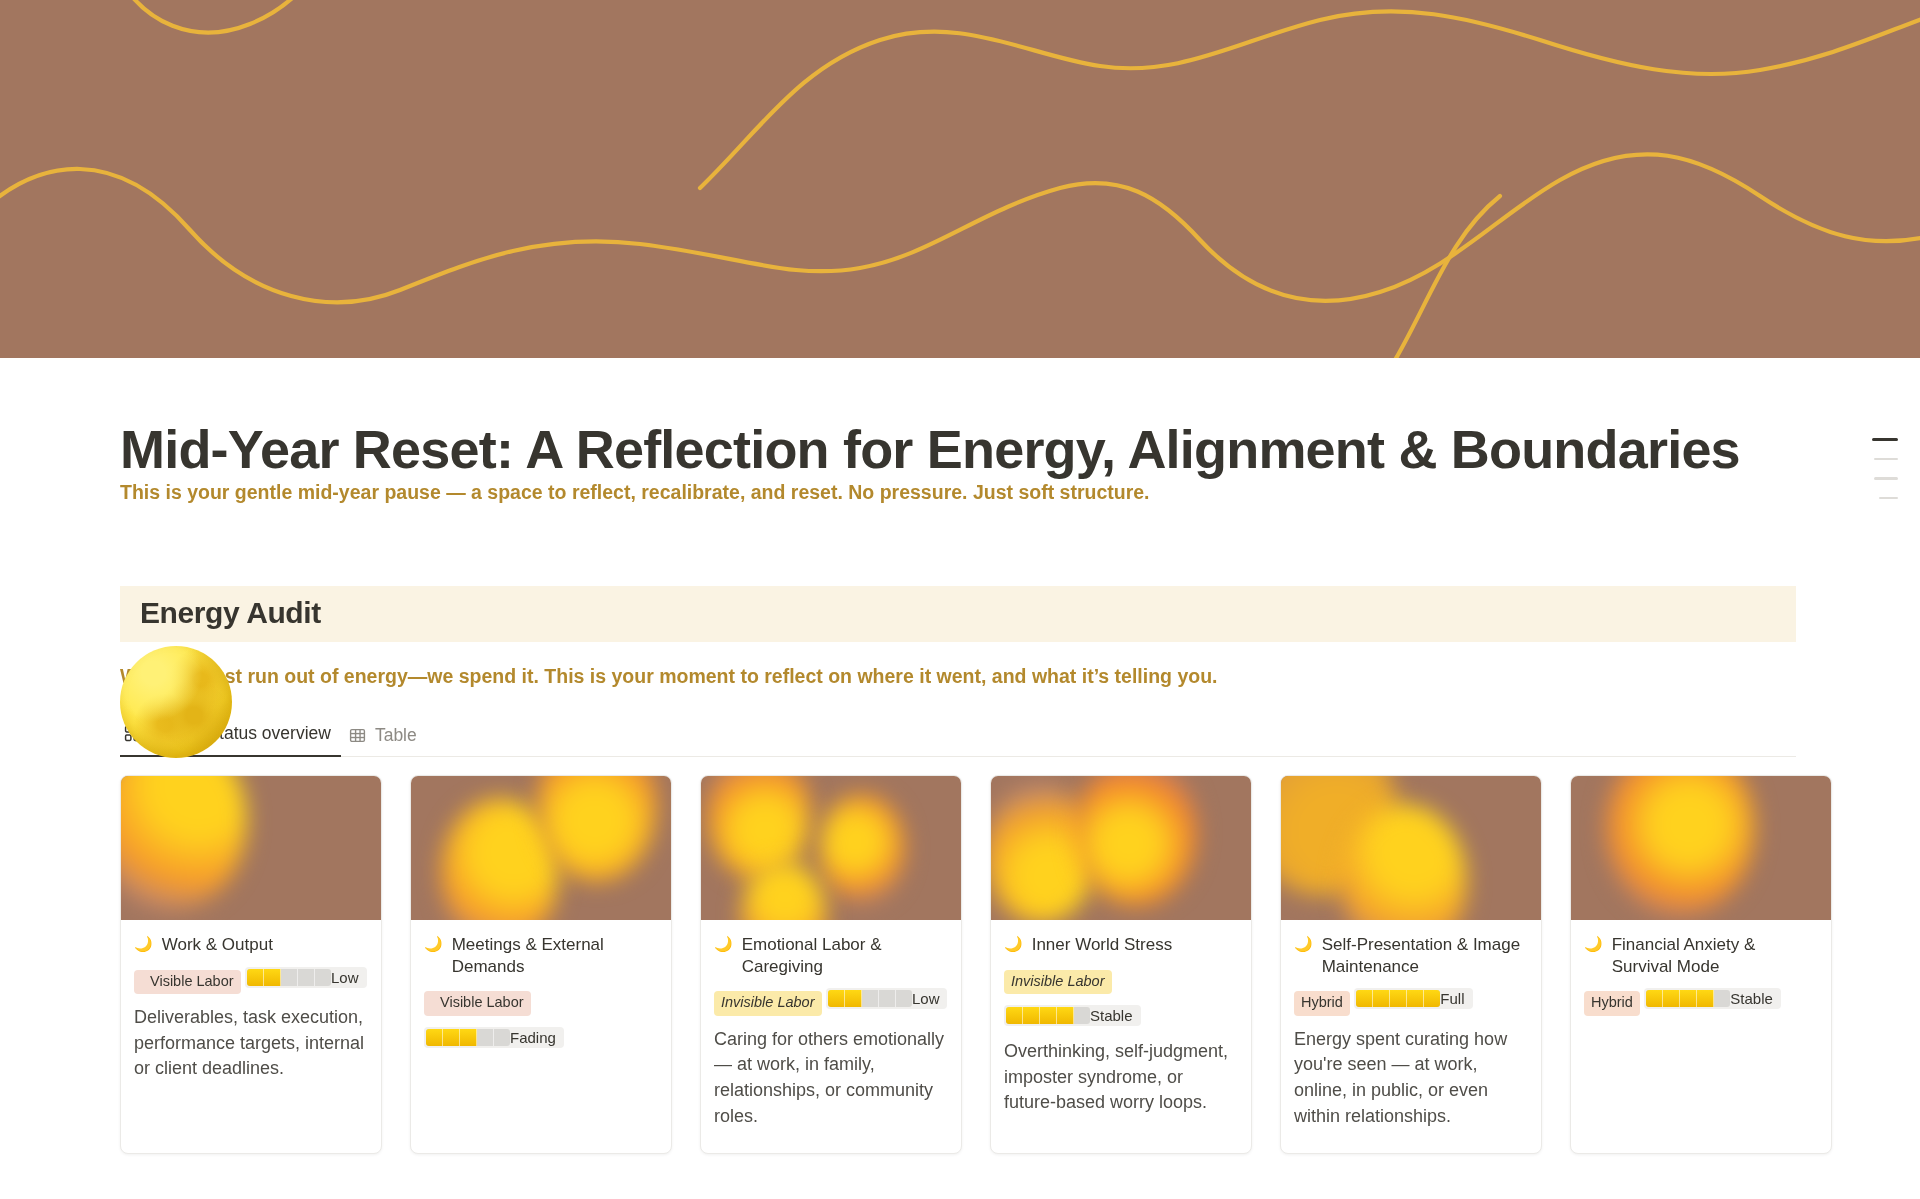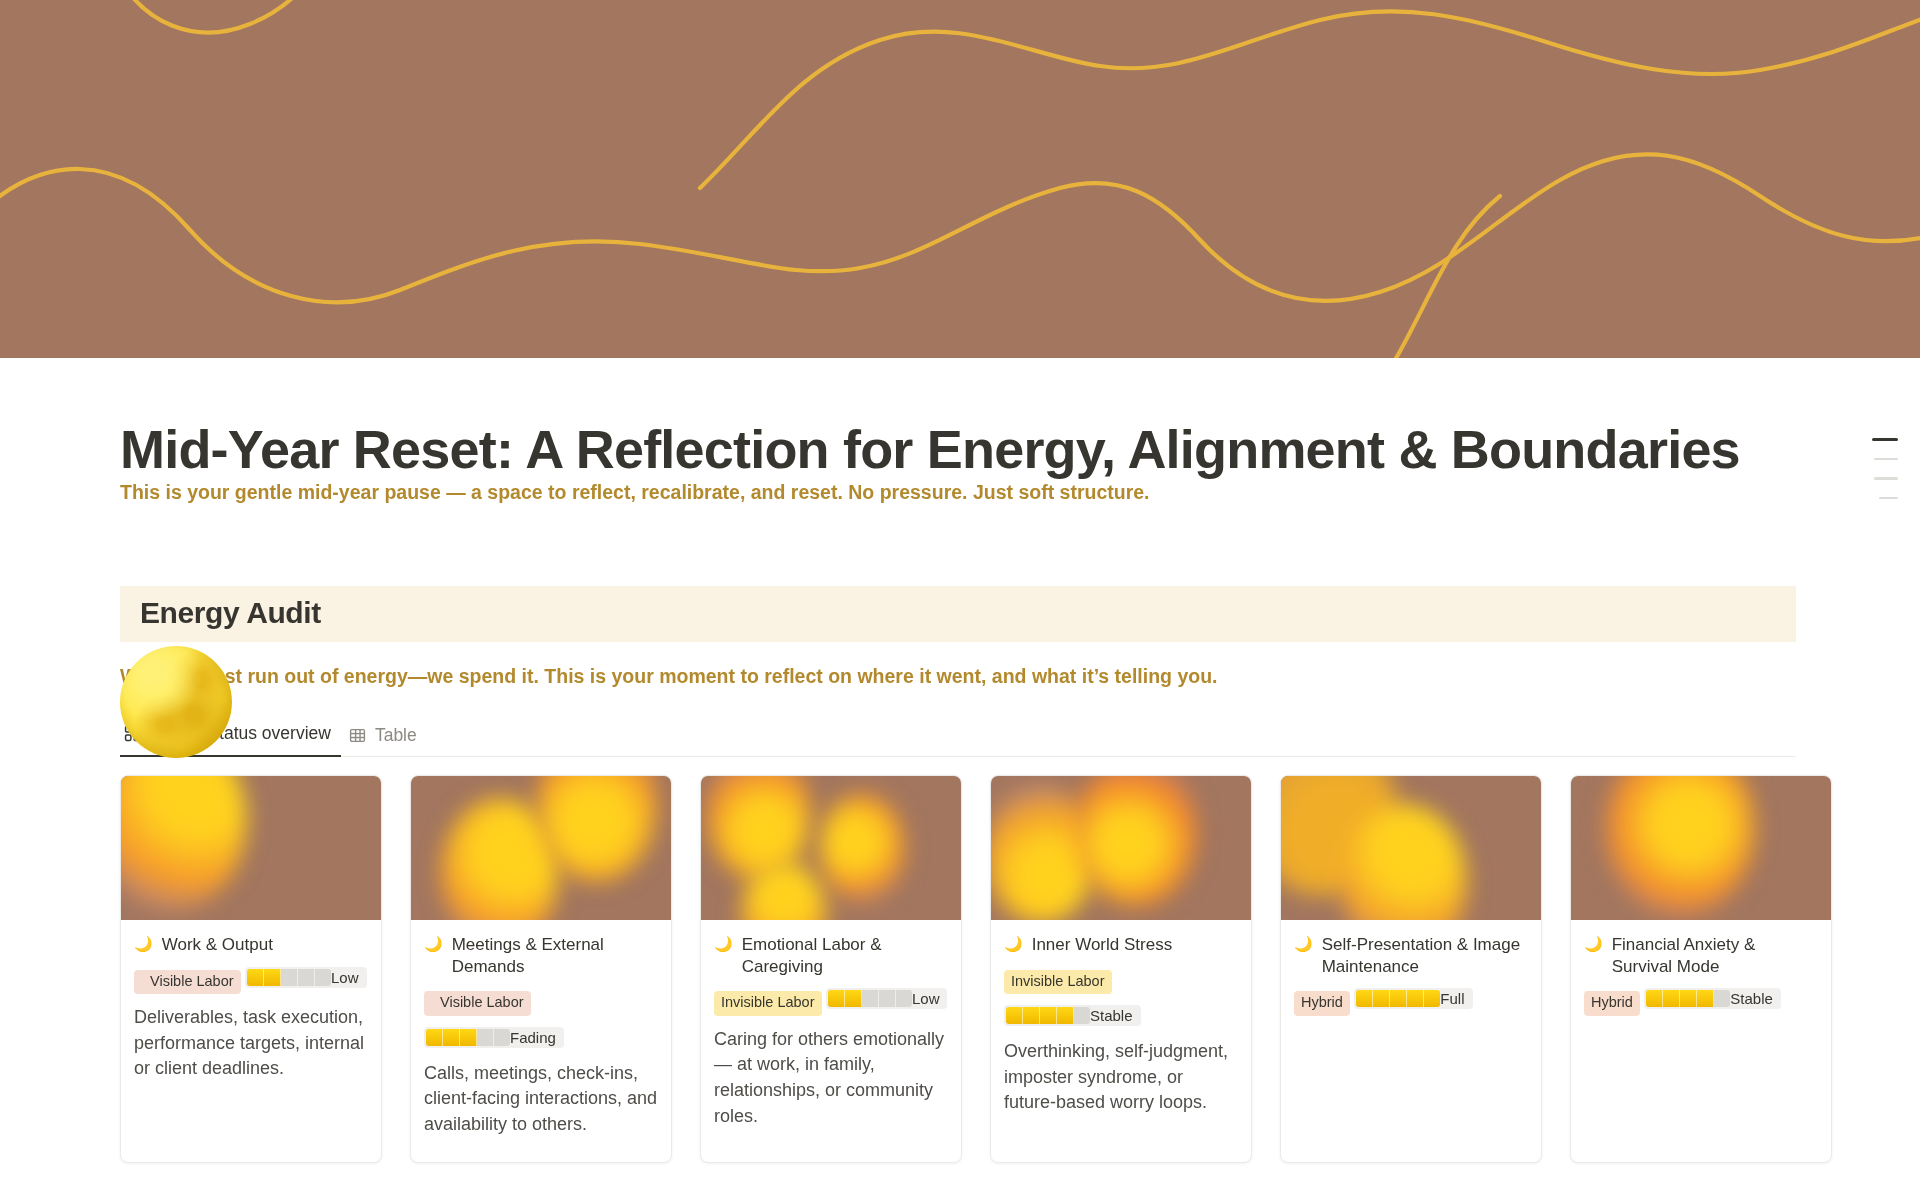--- a/index.html
+++ b/index.html
@@ -165,21 +165,21 @@
   .tag {
     display: inline-block;
     margin-top: 14px;
     padding: 2px 7px 3px 7px;
     border-radius: 4px;
     font-size: 14.5px;
     color: #37352f;
     line-height: 1.35;
   }
   .tag.visible  { background: #f5ddd4; padding-left: 16px; }
-  .tag.invisible{ background: #fbeaa9; }
+  .tag.invisible{ background: #fbeaa9; font-style: italic; }
   .tag.hybrid   { background: #f8ddcd; }
 
   .battery-row {
     margin-top: 11px;
     display: inline-flex;
     align-items: center;
     gap: 0;
     background: #f1f0ee;
     border-radius: 4px;
     padding: 2px 8px 2px 2px;
@@ -331,21 +331,20 @@
           <div class="battery-row">
             <span class="battery">
               <i class="seg on"></i>
                 <i class="seg on"></i>
                 <i class="seg on"></i>
                 <i class="seg"></i>
                 <i class="seg"></i>
             </span>
             <span class="battery-label">Fading</span>
           </div>
-          <p class="card-desc">Calls, meetings, check-ins, client-facing interactions, and availability to others.</p>
         </div>
       </div>
 
       <div class="card">
         <div class="card-thumb">
           <span class="blob" style="width:104px;height:130px;left:6px;top:-26px;background:radial-gradient(circle at 56% 62%,#ffd21e 0 28%,#f4922c 58%,#8b6fb3 100%);"></span>
           <span class="blob" style="width:86px;height:108px;left:118px;top:18px;background:radial-gradient(circle at 42% 44%,#ffd21e 0 30%,#f4922c 60%,#8b6fb3 100%);"></span>
           <span class="blob" style="width:86px;height:104px;left:40px;top:86px;background:radial-gradient(circle at 52% 30%,#ffd21e 0 32%,#f4a12c 62%,#8b6fb3 100%);"></span>
         </div>
         <div class="card-body">
@@ -407,20 +406,21 @@
           <div class="battery-row">
             <span class="battery">
               <i class="seg on"></i>
                 <i class="seg on"></i>
                 <i class="seg on"></i>
                 <i class="seg on"></i>
                 <i class="seg on"></i>
             </span>
             <span class="battery-label">Full</span>
           </div>
+          <p class="card-desc">Energy spent curating how you're seen — at work, online, in public, or even within relationships.</p>
         </div>
       </div>
 
       <div class="card">
         <div class="card-thumb">
           <span class="blob" style="width:150px;height:176px;left:34px;top:-36px;background:radial-gradient(circle at 56% 48%,#ffd21e 0 28%,#f48f2c 58%,#8b6fb3 100%);"></span>
         </div>
         <div class="card-body">
           <div class="card-title">
             <span class="c-moon">🌙</span>

